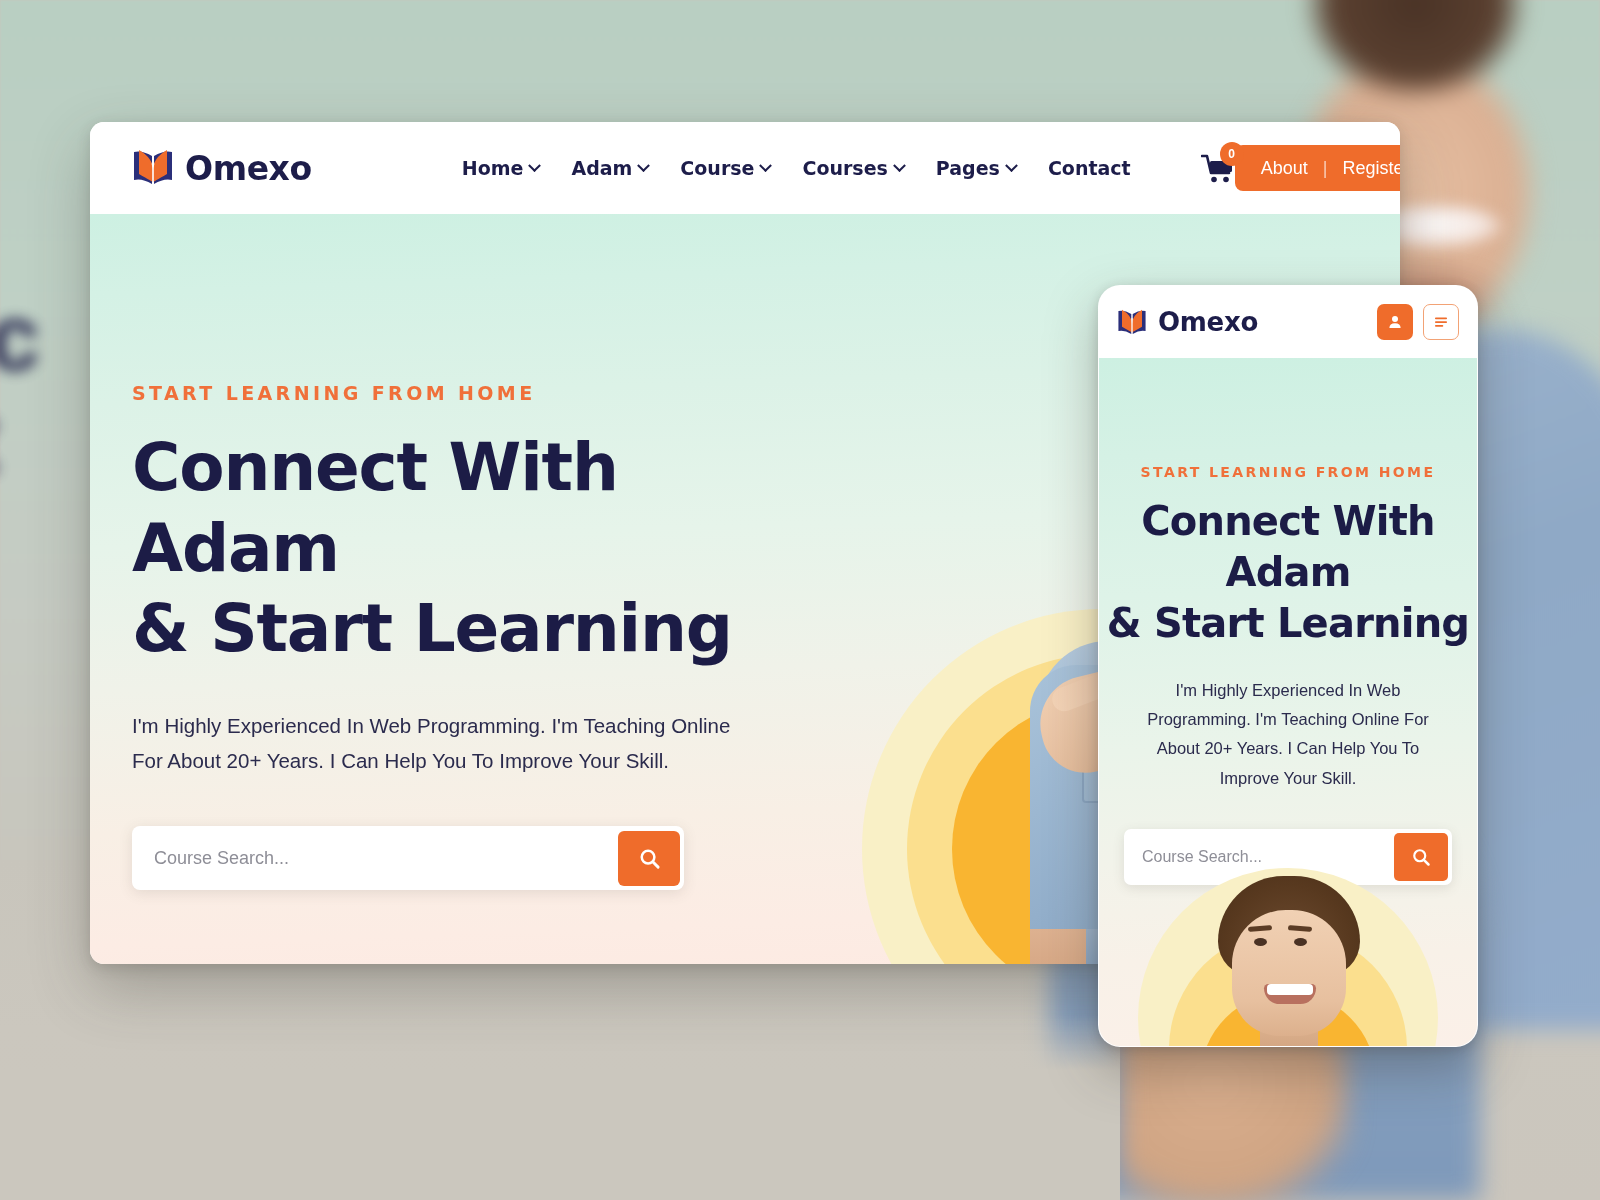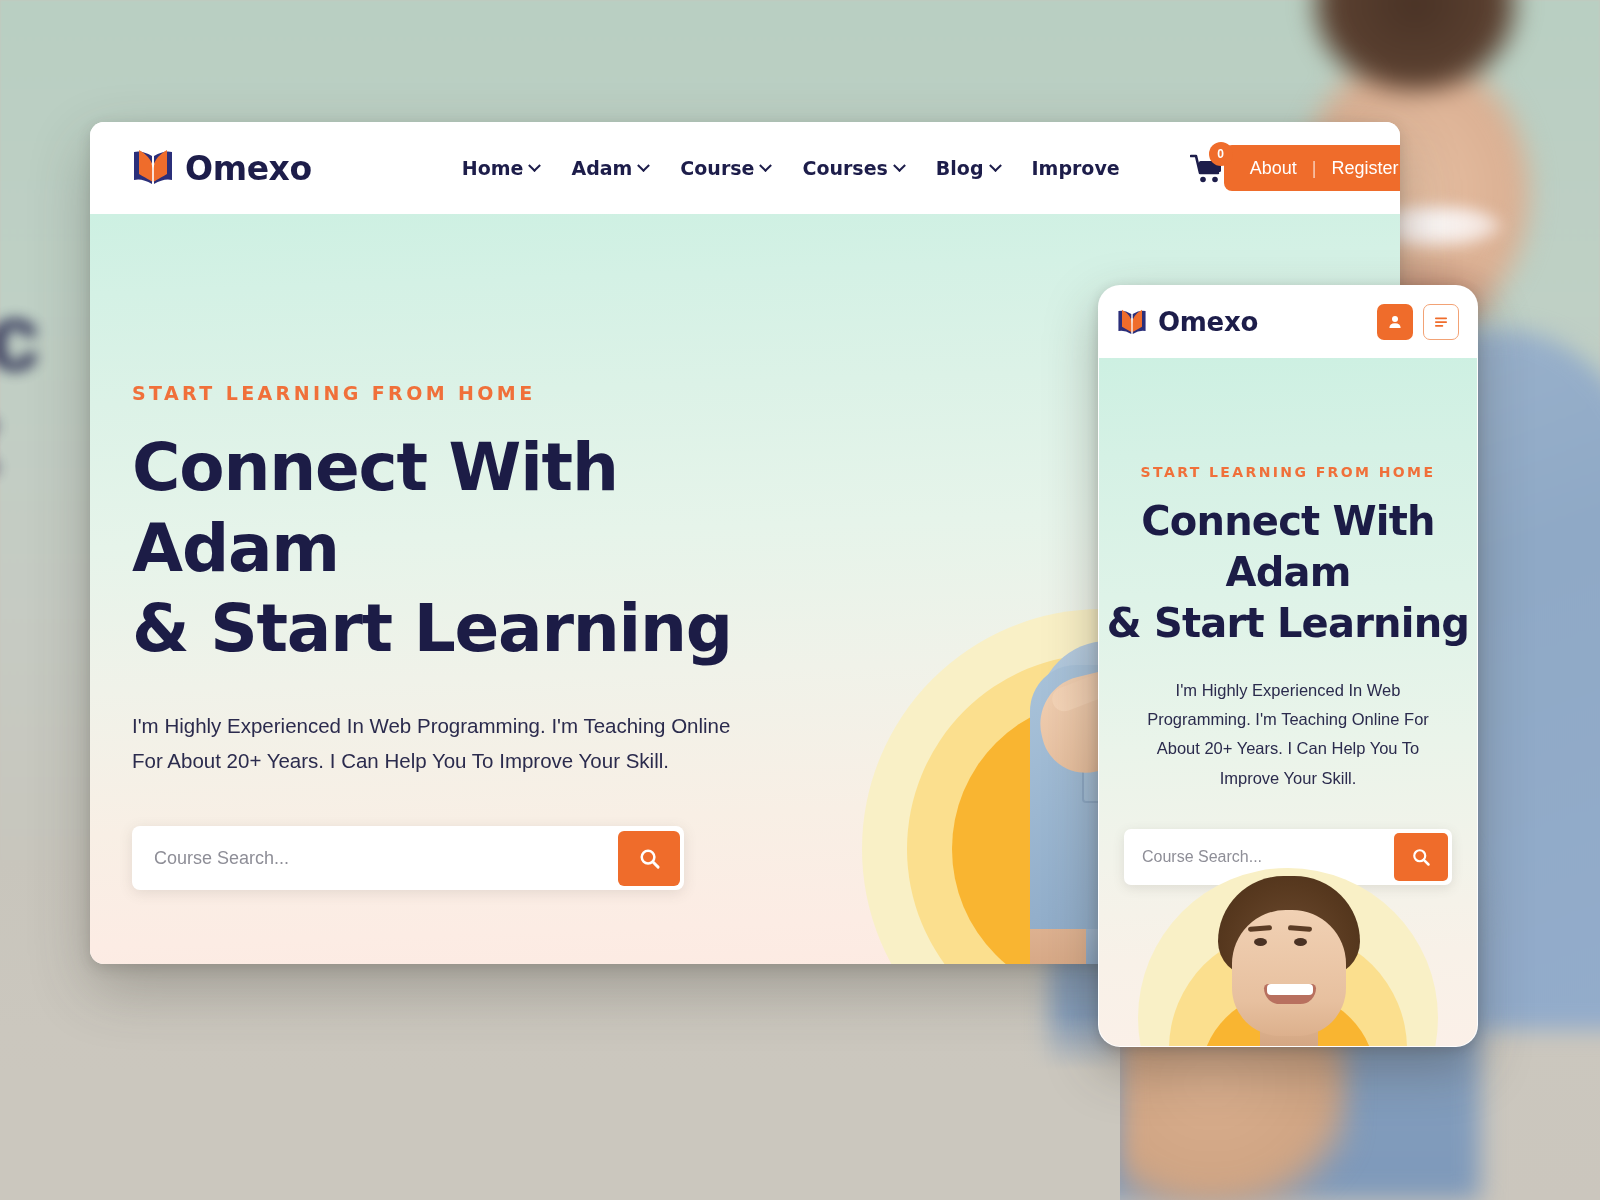--- a/index.html
+++ b/index.html
@@ -335,25 +335,25 @@
       </div>
       <div class="menu-item">
         <span>Course</span>
         <i class="chev"></i>
       </div>
       <div class="menu-item">
         <span>Courses</span>
         <i class="chev"></i>
       </div>
       <div class="menu-item">
-        <span>Blog</span>
+        <span>Pages</span>
         <i class="chev"></i>
       </div>
       <div class="menu-item">
-        <span>Improve</span>
+        <span>Contact</span>
       </div>
 
       <div id="cart">
         <svg viewBox="0 0 34 32" width="34" height="32">
           <path d="M1 4 H6 L10 21 H28" stroke="#1d1d4a" stroke-width="2.6" fill="none" stroke-linecap="round" stroke-linejoin="round"></path>
           <rect x="9" y="9" width="22" height="11" rx="1.5" fill="#1d1d4a"></rect>
           <circle cx="13" cy="27.5" r="2.8" fill="#1d1d4a"></circle>
           <circle cx="25" cy="27.5" r="2.8" fill="#1d1d4a"></circle>
         </svg>
         <span id="cart-badge">0</span>

